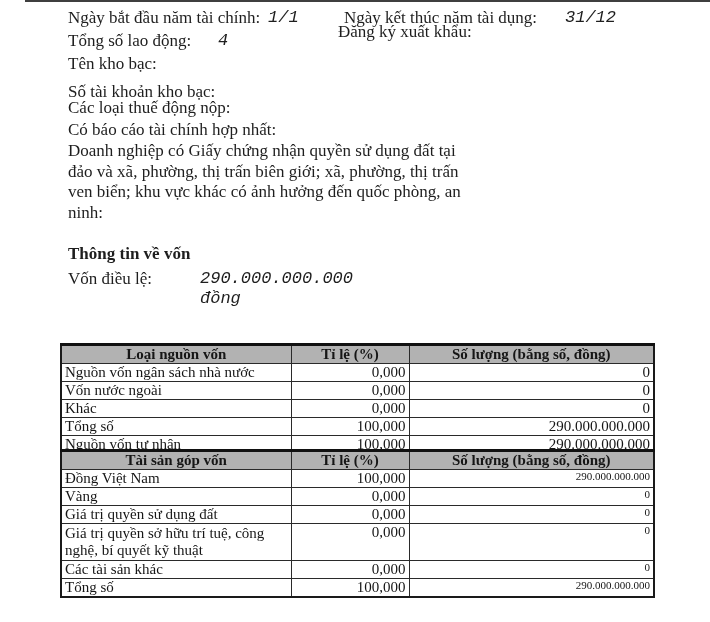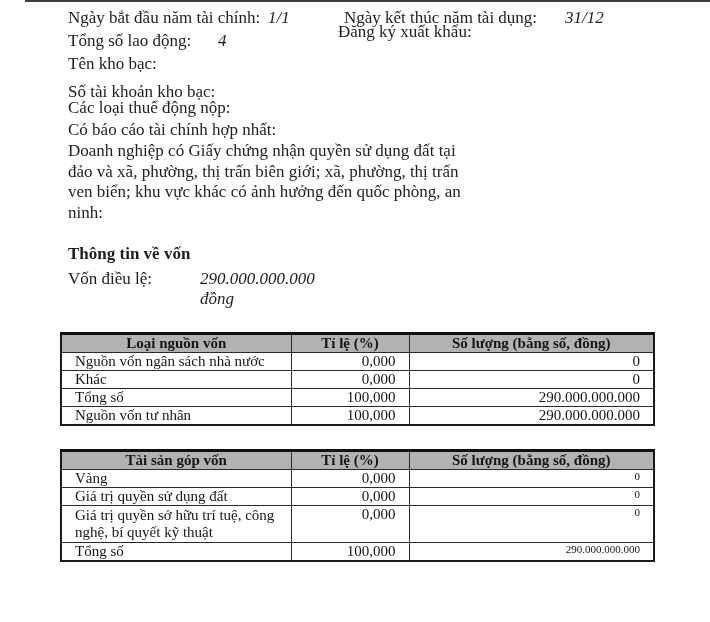--- a/index.html
+++ b/index.html
@@ -3,44 +3,44 @@
 <meta charset="utf-8">
 <style>
   html,body{margin:0;padding:0;}
   body{
     width:710px;height:622px;background:#ffffff;position:relative;
     font-family:"Liberation Serif","DejaVu Serif",serif;color:#1e1e1e;
     overflow:hidden;
   }
   .abs{position:absolute;white-space:nowrap;}
   .txt{font-size:17px;line-height:19px;}
-  .ital{font-style:italic;}
+  .ital{font-style:italic;font-family:Liberation Mono, monospace;}
   .bold{font-weight:bold;}
   .top-rule{position:absolute;left:25px;top:0;width:685px;height:2px;background:#3f3f3f;}
   .para{position:absolute;left:68px;top:141px;width:398px;font-size:17px;line-height:20.5px;white-space:normal;}
   table.doc{
     position:absolute;left:60px;border-collapse:collapse;table-layout:fixed;
     width:593px;font-size:15px;color:#161616;
     border:2px solid #1a1a1a;border-top:3px solid #111;
   }
   table.doc th, table.doc td{
     border:1px solid #2a2a2a;overflow:hidden;
   }
   table.doc th{
     background:#b2b2b2;font-weight:bold;text-align:center;
     height:17px;padding:0 2px;font-size:15px;
   }
-  table.doc td{padding:0 13px;}
+  table.doc td{padding:0 3px;}
   td.name{text-align:left;height:16px;}
   td.ratio{text-align:right;height:16px;}
   td.amt{text-align:right;height:16px;}
   td.amt-sm{text-align:right;vertical-align:top;font-size:11px;line-height:13px;padding-top:1px;height:16px;}
   tr.tall td{height:36px;}
   tr.tall td.name{white-space:normal;line-height:17px;vertical-align:middle;margin-top:26px;}
-  #t1{top:332px;}
+  #t1{top:343px;}
   #t2{top:449px;}
 </style>
 </head>
 <body>
 
 <div class="top-rule"></div>
 
 <span class="abs txt" style="left:68px;top:8px">Ngày bắt đầu năm tài chính:</span>
 <span class="abs txt ital" style="left:268px;top:8px">1/1</span>
 <span class="abs txt" style="left:344px;top:8px">Ngày kết thúc năm tài dụng:</span>
@@ -73,20 +73,25 @@
     <th>Loại nguồn vốn</th>
     <th>Tỉ lệ (%)</th>
     <th>Số lượng (bằng số, đồng)</th>
   </tr>
   <tr>
     <td class="name">Nguồn vốn ngân sách nhà nước</td>
     <td class="ratio">0,000</td>
     <td class="amt">0</td>
   </tr>
   <tr>
+    <td class="name">Vốn nước ngoài</td>
+    <td class="ratio">0,000</td>
+    <td class="amt">0</td>
+  </tr>
+  <tr>
     <td class="name">Khác</td>
     <td class="ratio">0,000</td>
     <td class="amt">0</td>
   </tr>
   <tr>
     <td class="name">Tổng số</td>
     <td class="ratio">100,000</td>
     <td class="amt">290.000.000.000</td>
   </tr>
   <tr>
@@ -103,33 +108,43 @@
       <col style="width:118px">
       <col style="width:245px">
     </colgroup>
   <tbody>
       <tr>
     <th>Tài sản góp vốn</th>
     <th>Tỉ lệ (%)</th>
     <th>Số lượng (bằng số, đồng)</th>
   </tr>
   <tr>
+    <td class="name">Đồng Việt Nam</td>
+    <td class="ratio">100,000</td>
+    <td class="amt-sm">290.000.000.000</td>
+  </tr>
+  <tr>
     <td class="name">Vàng</td>
     <td class="ratio">0,000</td>
     <td class="amt-sm">0</td>
   </tr>
   <tr>
     <td class="name">Giá trị quyền sử dụng đất</td>
     <td class="ratio">0,000</td>
     <td class="amt-sm">0</td>
   </tr>
   <tr class="tall">
     <td class="name">Giá trị quyền sở hữu trí tuệ, công nghệ, bí quyết kỹ thuật</td>
     <td class="ratio" style="vertical-align:top;">0,000</td>
     <td class="amt-sm">0</td>
   </tr>
   <tr>
+    <td class="name">Các tài sản khác</td>
+    <td class="ratio">0,000</td>
+    <td class="amt-sm">0</td>
+  </tr>
+  <tr>
     <td class="name">Tổng số</td>
     <td class="ratio">100,000</td>
     <td class="amt-sm">290.000.000.000</td>
   </tr>
 </tbody>
   </table>
 
 </body></html>

